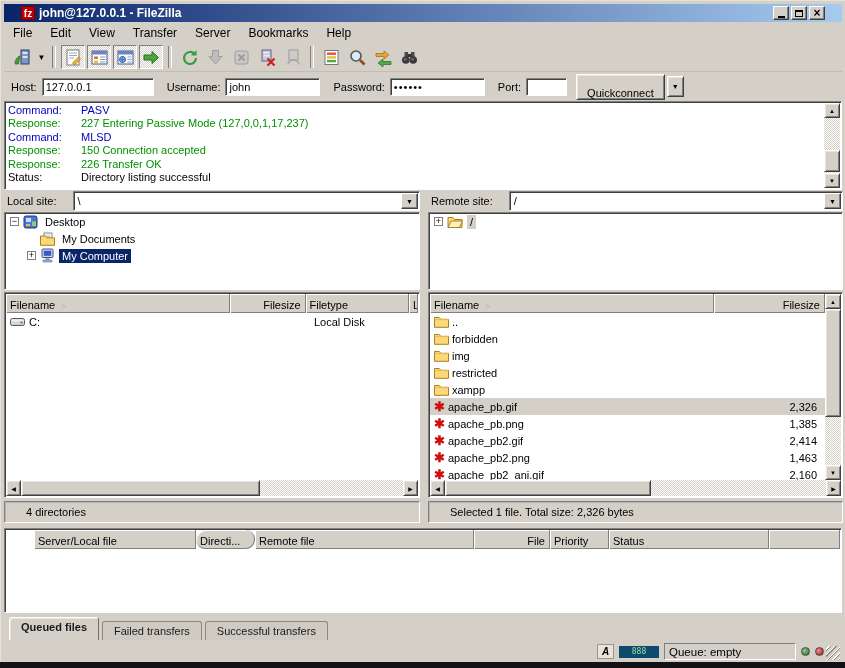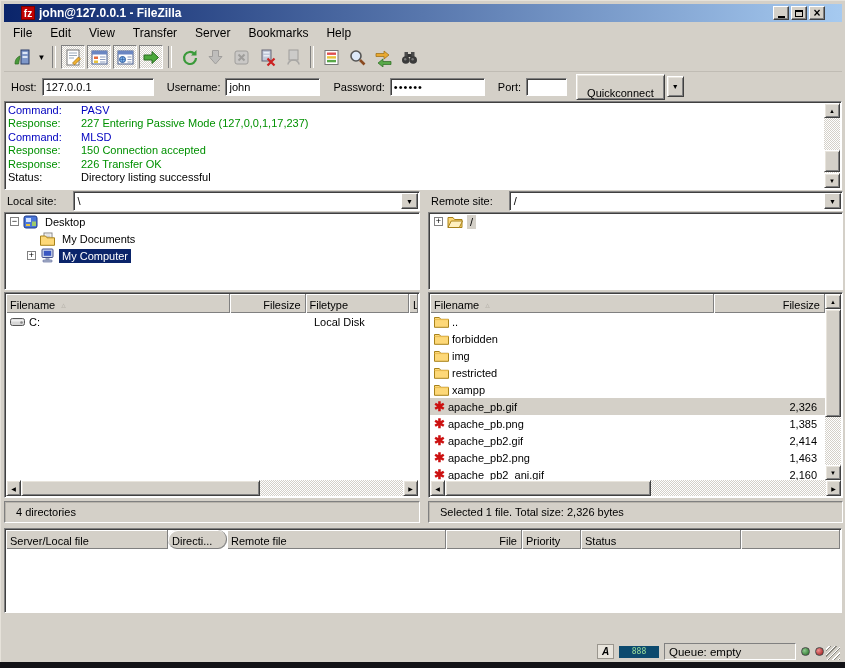--- a/index.html
+++ b/index.html
@@ -105,21 +105,21 @@
   .sort-asc{color:#b8b4ac;font-size:9px;}
   .list-rows{position:absolute;left:1px;top:20px;right:1px;bottom:17px;background:#fff;overflow:hidden;}
   .list-row{height:17px;display:flex;align-items:center;white-space:nowrap;}
   .list-row.sel-row{background:#d4d0c8;}
   .cell{box-sizing:border-box;padding:0 4px;overflow:hidden;display:flex;align-items:center;gap:3px;flex:none;}
   .cell.right{justify-content:flex-end;}
   .file-icon{display:flex;align-items:center;flex:none;}
   .splat{color:#cc1111;font-size:13px;font-weight:bold;line-height:13px;}
   .pane-status{position:absolute;left:0;top:310px;right:0;height:22px;box-sizing:border-box;background:#d4d0c8;
     border:1px solid;border-color:#808080 #fff #fff #808080;box-shadow:inset 1px 1px 0 #b8b4ac;
-    display:flex;align-items:center;padding:0 11px;}
+    display:flex;align-items:center;padding:0 21px;}
 
   
   .queuebox{position:absolute;left:3px;top:527px;right:3px;height:85px;box-sizing:border-box;background:#fff;
     border:1px solid;border-color:#808080 #fff #fff #808080;box-shadow:inset 1px 1px 0 #404040;overflow:hidden;}
   .queue-header{position:absolute;left:1px;top:1px;right:1px;height:19px;display:flex;}
   .queue-body{position:absolute;left:1px;top:20px;right:1px;bottom:1px;background:#fff;}
 
   
   .tabstrip{position:absolute;left:3px;top:613px;right:3px;height:26px;display:flex;align-items:flex-end;padding-left:5px;gap:3px;box-sizing:border-box;}
   .tab{height:19px;padding:3px 11px 0 11px;background:#cfcbc3;border:1px solid #8a8880;border-bottom:none;
@@ -566,21 +566,21 @@
         <div class="scroll-btn left">◀</div>
         <div class="scroll-thumb" style="top:0;height:16px;left:15px;width:50%;"></div>
         <div class="scroll-btn right">▶</div>
       </div>
     </div>
     <div class="pane-status">Selected 1 file. Total size: 2,326 bytes</div>
   </div>
 
   <div class="queuebox">
     <div class="queue-header">
-        <div class="col-hdr" style="width: 162px;">
+        <div class="col-hdr" style="width: 162px; margin-left: 28px;">
           <span>Server/Local file</span>
         </div>
         <div class="col-hdr" style="width: 59px; border-radius: 9px;">
           <span>Directi...</span>
         </div>
         <div class="col-hdr" style="width: 219px;">
           <span>Remote file</span>
         </div>
         <div class="col-hdr right" style="width: 76px;">
           <span>File</span>
@@ -589,20 +589,25 @@
           <span>Priority</span>
         </div>
         <div class="col-hdr" style="width: 160px;">
           <span>Status</span>
         </div>
         <div class="col-hdr" style="flex: 1 1 0%;"></div>
       </div>
     <div class="queue-body"></div>
   </div>
 
+  <div class="tabstrip">
+      <div class="tab active">Queued files</div>
+      <div class="tab">Failed transfers</div>
+      <div class="tab">Successful transfers</div>
+    </div>
 
   <div class="statusbar">
     <span class="ind-ascii">A</span>
     <span class="ind-speed">888</span>
     <span class="queue-status">Queue: empty</span>
     <span class="led green"></span>
     <span class="led red"></span>
     <span class="grip"></span>
   </div>
 

